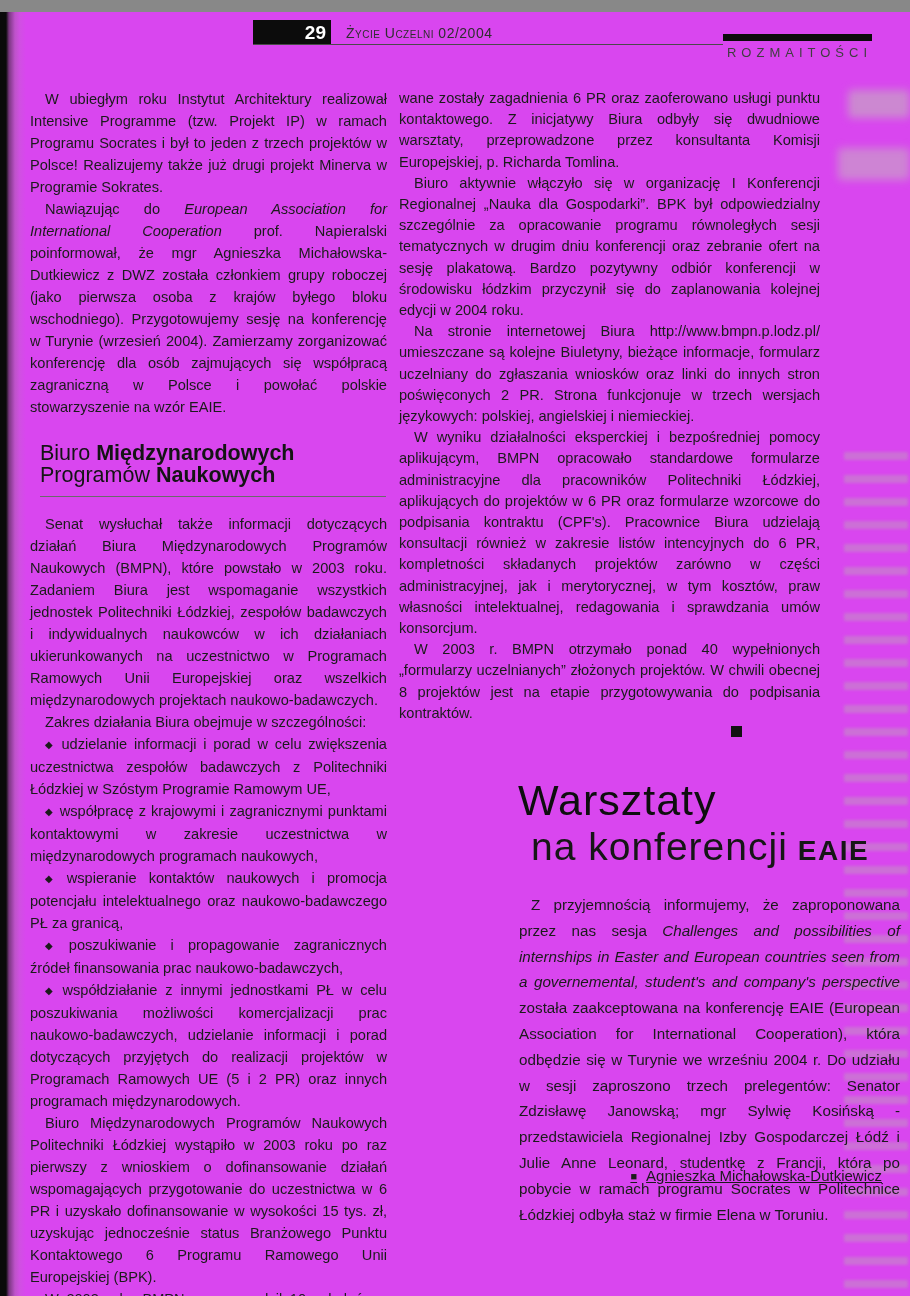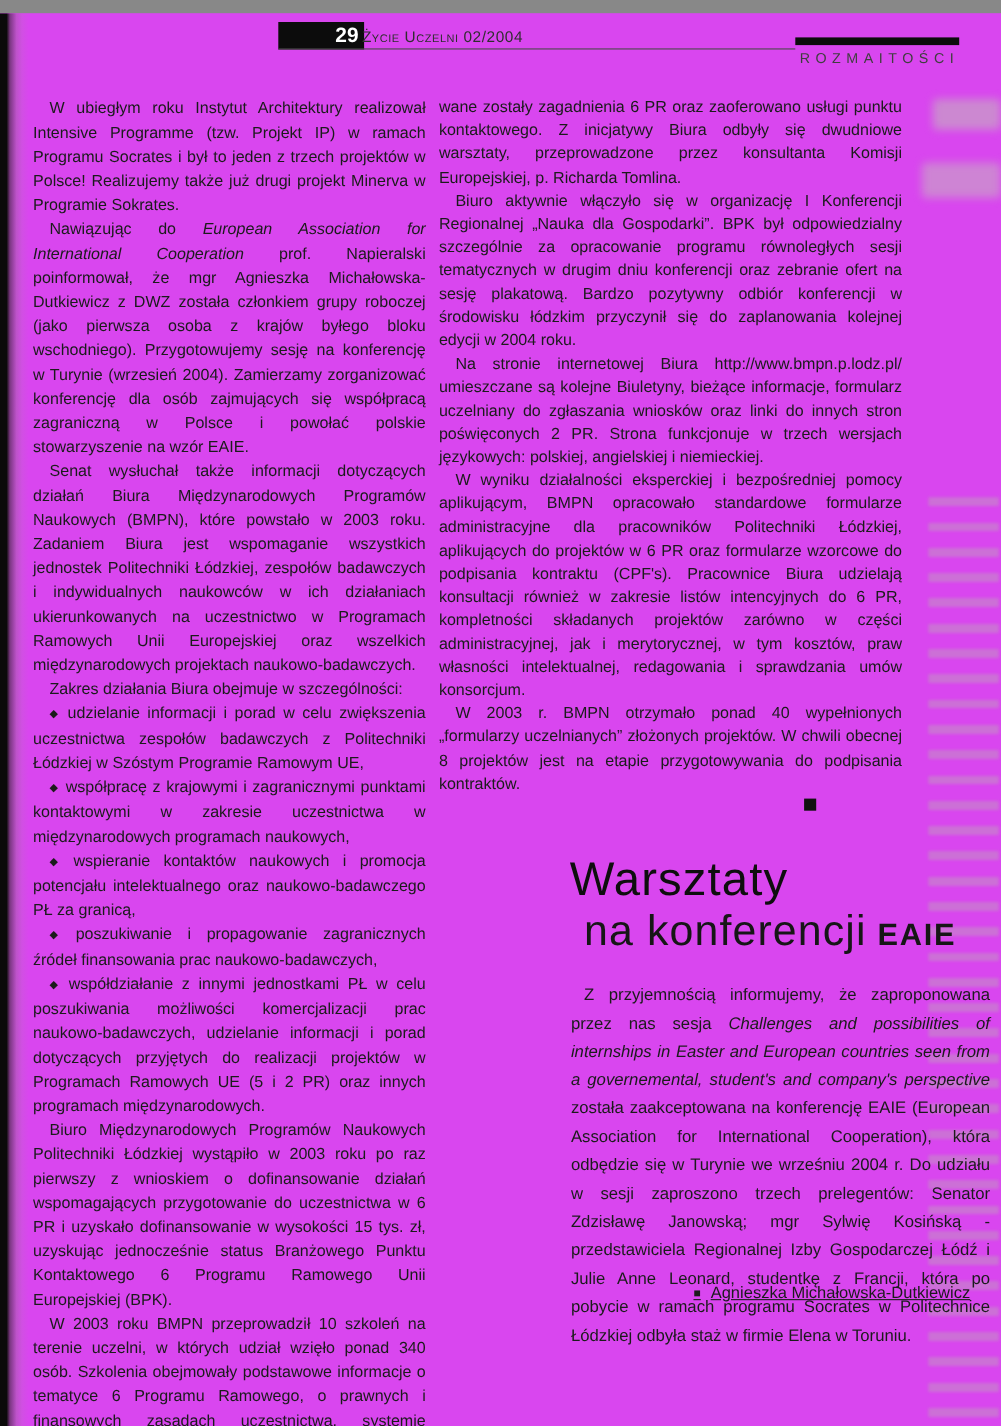--- a/index.html
+++ b/index.html
@@ -18,21 +18,21 @@
     background:linear-gradient(to right,#0a0a0a 0,#0a0a0a 6px,rgba(45,42,40,.55) 9px,rgba(120,116,108,.28) 15px,rgba(150,148,140,.12) 20px,transparent 26px);
   }
   
   .pagenum-box{
     position:absolute;left:253px;top:8px;width:78px;height:25px;
     background:#0c0c0c;color:#fff;
     font-size:19px;font-weight:bold;line-height:25px;
     text-align:right;padding-right:5px;box-sizing:border-box;
   }
   .journal-title{
-    position:absolute;left:329px;top:13px;
+    position:absolute;left:346px;top:13px;
     font-variant:small-caps;font-size:14px;letter-spacing:.5px;color:#2e2e2e;
   }
   .header-rule{
     position:absolute;left:253px;top:32px;width:470px;height:1px;background:#4a4a4a;
   }
   .section-bar{
     position:absolute;left:723px;top:22px;width:149px;height:7px;background:#0c0c0c;
   }
   .section-label{
     position:absolute;top:33px;right:38px;
@@ -103,20 +103,26 @@
   </div>
   <div class="journal-title">Życie Uczelni 02/2004</div>
   <div class="header-rule"></div>
   <div class="section-bar"></div>
   <div class="section-label">ROZMAITOŚCI</div>
 
   <div class="col col-left">
     <p class="indent">W ubiegłym roku Instytut Architektury realizował Intensive Programme (tzw. Projekt IP) w ramach Programu Socrates i był to jeden z trzech projektów w Polsce! Realizujemy także już drugi projekt Minerva w Programie Sokrates.</p>
     <p class="indent"><span>Nawiązując do </span><i>European Association for International Cooperation</i><span> prof. Napieralski poinformował, że mgr Agnieszka Michałowska-Dutkiewicz z DWZ została członkiem grupy roboczej (jako pierwsza osoba z krajów byłego bloku wschodniego). Przygotowujemy sesję na konferencję w Turynie (wrzesień 2004). Zamierzamy zorganizować konferencję dla osób zajmujących się współpracą zagraniczną w Polsce i powołać polskie stowarzyszenie na wzór EAIE.</span></p>
 
+    <h2 class="art-heading">
+      <span>Biuro</span>
+      <b>Międzynarodowych</b><br>
+      <span>Programów</span>
+      <b>Naukowych</b>
+    </h2>
 
     <p class="indent">Senat wysłuchał także informacji dotyczących działań Biura Międzynarodowych Programów Naukowych (BMPN), które powstało w 2003 roku. Zadaniem Biura jest wspomaganie wszystkich jednostek Politechniki Łódzkiej, zespołów badawczych i indywidualnych naukowców w ich działaniach ukierunkowanych na uczestnictwo w Programach Ramowych Unii Europejskiej oraz wszelkich międzynarodowych projektach naukowo-badawczych.</p>
     <p class="indent">Zakres działania Biura obejmuje w szczególności:</p>
 
     <p class="indent"><span class="bullet-marker">◆</span><span>udzielanie informacji i porad w celu zwiększenia uczestnictwa zespołów badawczych z Politechniki Łódzkiej w Szóstym Programie Ramowym UE,</span></p>
     <p class="indent"><span class="bullet-marker">◆</span><span>współpracę z krajowymi i zagranicznymi punktami kontaktowymi w zakresie uczestnictwa w międzynarodowych programach naukowych,</span></p>
     <p class="indent"><span class="bullet-marker">◆</span><span>wspieranie kontaktów naukowych i promocja potencjału intelektualnego oraz naukowo-badawczego PŁ za granicą,</span></p>
     <p class="indent"><span class="bullet-marker">◆</span><span>poszukiwanie i propagowanie zagranicznych źródeł finansowania prac naukowo-badawczych,</span></p>
     <p class="indent"><span class="bullet-marker">◆</span><span>współdziałanie z innymi jednostkami PŁ w celu poszukiwania możliwości komercjalizacji prac naukowo-badawczych, udzielanie informacji i porad dotyczących przyjętych do realizacji projektów w Programach Ramowych UE (5 i 2 PR) oraz innych programach międzynarodowych.</span></p>
 

